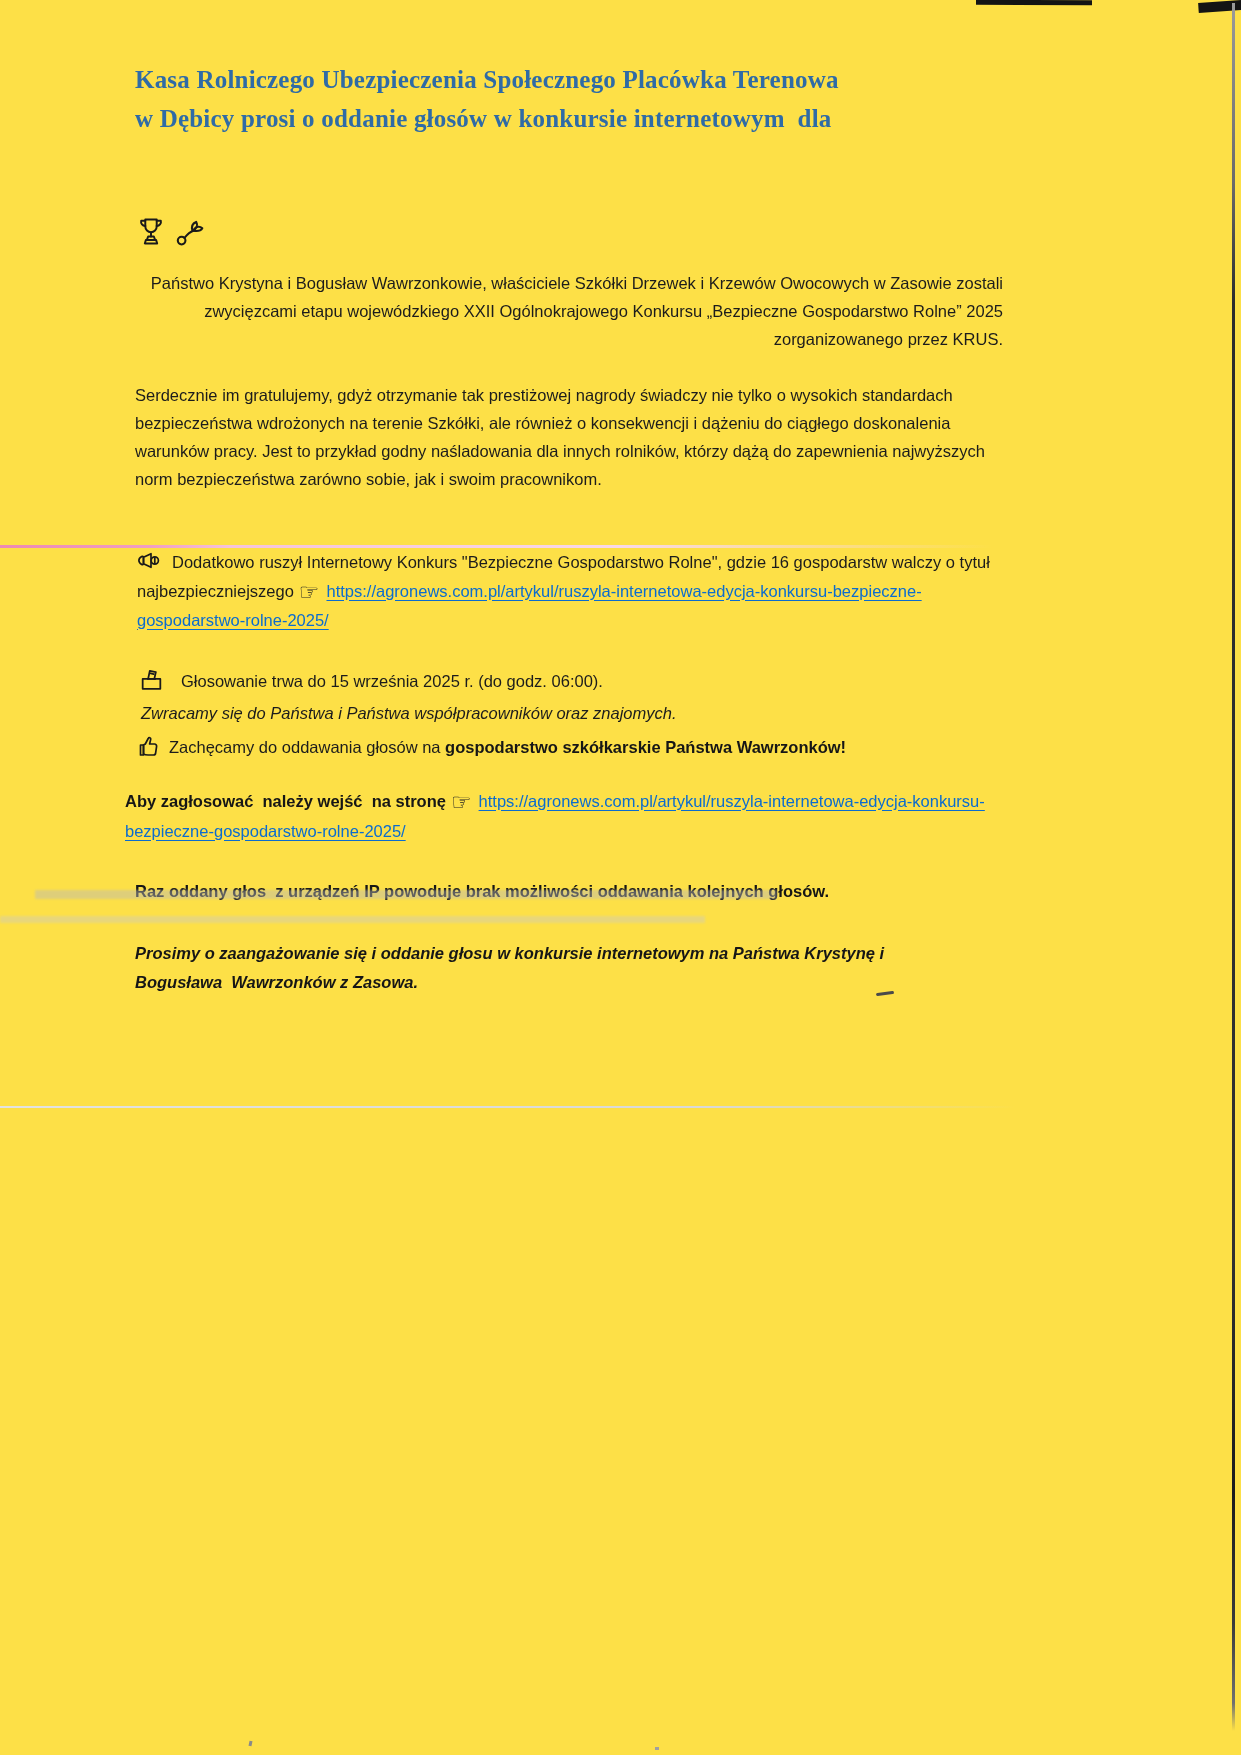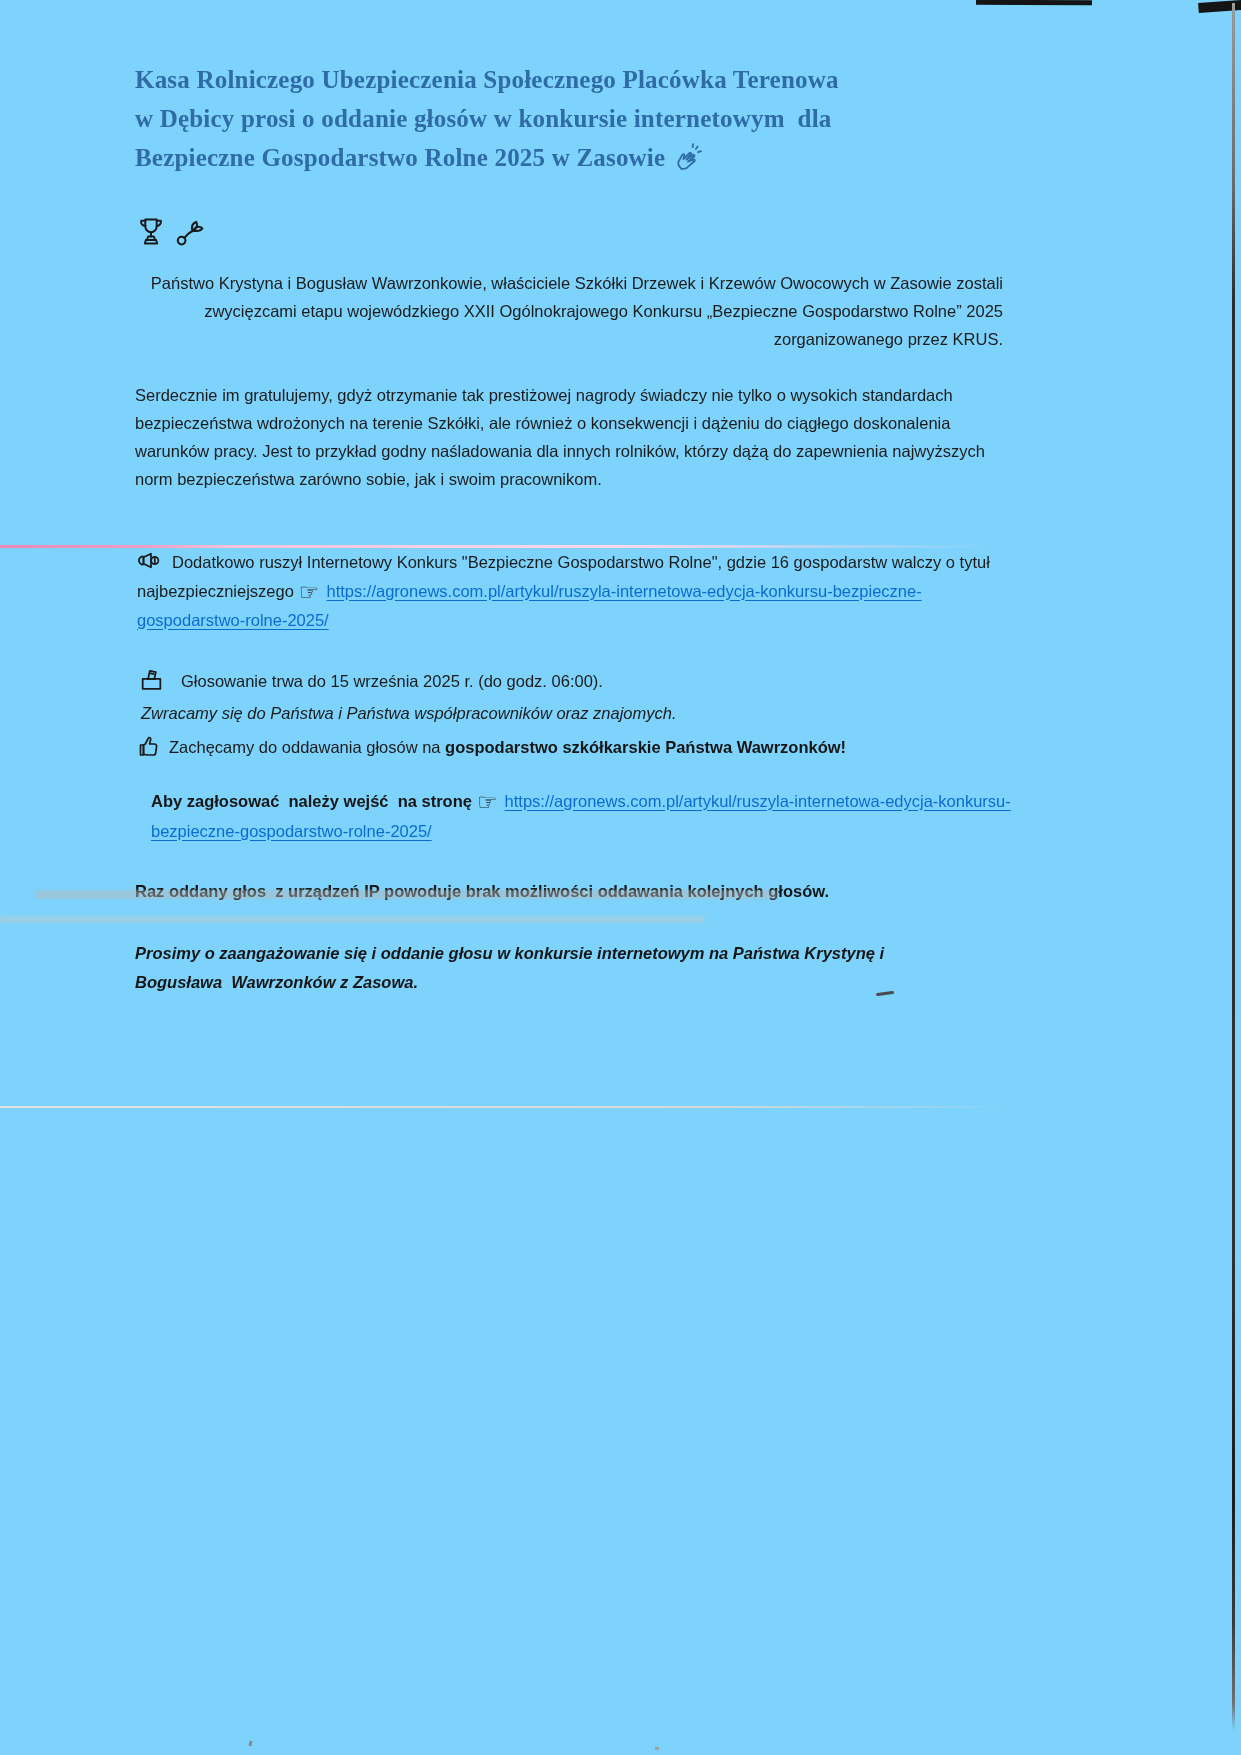--- a/index.html
+++ b/index.html
@@ -1,17 +1,17 @@
 <!DOCTYPE html>
 <html><head>
 <meta charset="utf-8">
 <style>
   html,body{margin:0;padding:0;background:#ffffff;}
   .page{
-    position:relative;width:1241px;height:1755px;background:#7dd3fc;
+    position:relative;width:1241px;height:1755px;background:#fde047;
     overflow:hidden;font-family:"Liberation Sans",sans-serif;color:#1c1c1c;
   }
   
   .doc-title{
     position:absolute;left:135px;top:60px;width:845px;
     font-family:"Liberation Serif",serif;font-weight:700;
     font-size:25px;line-height:39px;color:#2f6ba6;letter-spacing:.2px;
   }
   .title-line{white-space:pre-wrap;}
   .clap-icon{display:inline-block;vertical-align:-6px;margin-left:10px;}
@@ -53,26 +53,20 @@
   .speck-2{left:655px;top:1747px;width:4px;height:3px;background:#a0a0a0;}
 </style>
 </head>
 <body>
 
 <div class="page">
 
   <div class="doc-title">
     <div class="title-line">Kasa Rolniczego Ubezpieczenia Społecznego Placówka Terenowa</div>
     <div class="title-line">w Dębicy prosi o oddanie głosów w konkursie internetowym  dla</div>
-    <div class="title-line"><span>Bezpieczne Gospodarstwo Rolne 2025 w Zasowie</span><span class="clap-icon"><svg class="ic blue" width="30" height="30" viewBox="0 0 28 28">
-            <path d="M6 25c-2-2-3.6-5-2.6-7l3.5-6c.6-1 2-.6 1.8.6l-.8 3.4 5.8-5.8c.8-.8 2 .3 1.3 1.2l-4.4 5.1 6.3-4.4c.9-.6 1.8.7 1 1.4l-5.8 4.9 5.3-2c1-.3 1.6 1 .7 1.6L11 24.2c-2 1.2-4 .8-5 .8z"></path>
-            <path d="M19.5 6.5l1.6-2.3"></path>
-            <path d="M21.5 9.5l2.7-.9"></path>
-            <path d="M16.5 4.8l.3-2.8"></path>
-          </svg></span></div>
   </div>
 
   <div class="icon-row">
     <span>
         <svg class="ic" width="30" height="32" viewBox="0 0 26 28">
           <path d="M8 3h10v6.2a5 5 0 0 1-10 0z"></path>
           <path d="M8 4.2H4.4a3.6 3.6 0 0 0 3.7 4.5"></path>
           <path d="M18 4.2h3.6a3.6 3.6 0 0 1-3.7 4.5"></path>
           <path d="M13 14.4v3.6"></path>
           <path d="M9.3 21l1.2-3h5l1.2 3z"></path>
@@ -107,21 +101,21 @@
           <path d="M12.2 7.2l3 .6"></path>
         </svg></span><span>Głosowanie trwa do 15 września 2025 r. (do godz. 06:00).</span></p>
 
   <p class="para" style="left:141px;top:681px;width:880px;line-height:30px;font-style:italic;">Zwracamy się do Państwa i Państwa współpracowników oraz znajomych.</p>
 
   <p class="para" style="left:136px;top:715px;width:900px;line-height:30px;"><span class="inline-icon" style="margin-right:7px;"><svg class="ic" width="26" height="26" viewBox="0 0 26 26">
           <path d="M4.5 12h3v10h-3z"></path>
           <path d="M7.5 21c1 .7 2.6 1 4.6 1h5.4c1.1 0 2-.8 2.1-1.9l1-6.8c.1-1.1-.8-2.3-2-2.3h-5l1.1-4.6c.4-1.7-1.8-2.4-2.5-.9L9.3 11l-1.8 1z"></path>
         </svg></span><span>Zachęcamy do oddawania głosów na </span><span class="bold">gospodarstwo szkółkarskie Państwa Wawrzonków!</span></p>
 
-  <p class="para" id="howto" style="left:151px;top:769px;width:868px;line-height:30px;"><span class="bold">Aby zagłosować  należy wejść  na stronę</span><span class="pointer-glyph">☞</span><a class="link">https://agronews.com.pl/artykul/ruszyla-internetowa-edycja-konkursu-bezpieczne-gospodarstwo-rolne-2025/</a></p>
+  <p class="para" id="howto" style="left:125px;top:769px;width:868px;line-height:30px;"><span class="bold">Aby zagłosować  należy wejść  na stronę</span><span class="pointer-glyph">☞</span><a class="link">https://agronews.com.pl/artykul/ruszyla-internetowa-edycja-konkursu-bezpieczne-gospodarstwo-rolne-2025/</a></p>
 
   <p class="para bold" style="left:135px;top:860px;width:905px;">Raz oddany głos  z urządzeń IP powoduje brak możliwości oddawania kolejnych głosów.</p>
 
   <p class="para bold" style="left:135px;top:922px;width:812px;line-height:29px;font-style:italic;">Prosimy o zaangażowanie się i oddanie głosu w konkursie internetowym na Państwa Krystynę i Bogusława  Wawrzonków z Zasowa.</p>
 
   <div class="artifact mark-top-line"></div>
   <div class="artifact mark-top-corner"></div>
   <div class="artifact scan-line-right"></div>
   <div class="artifact pink-line"></div>
   <div class="artifact gray-band-1"></div>

